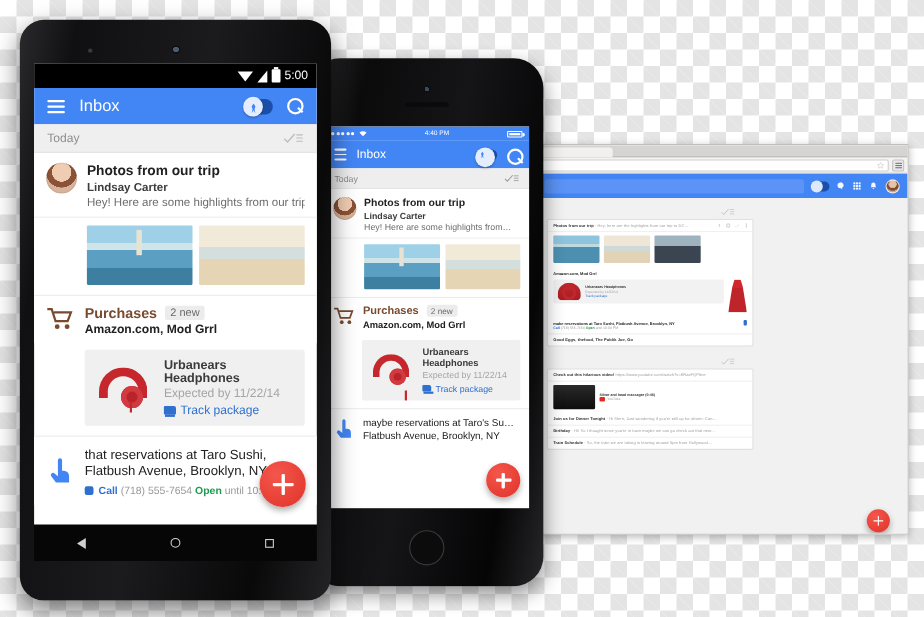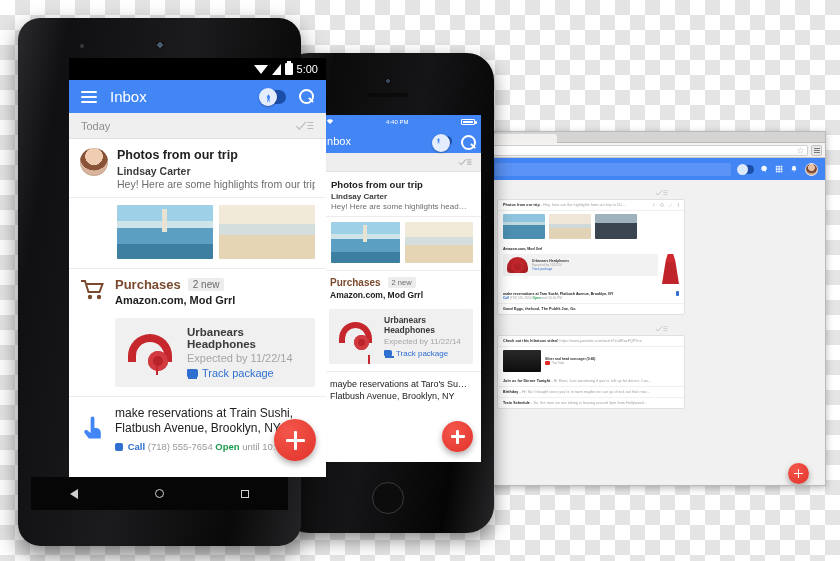--- a/index.html
+++ b/index.html
@@ -110,21 +110,21 @@
   .ip-title { color:#fff; font-size:11px; flex:1; }
 
   .ip-today { height:19px; background:#eeeeee; display:flex; align-items:center; justify-content:space-between; padding:0 9px; border-bottom:1px solid #e2e2e2; }
   .ip-today span { font-size:8px; color:#8a8a8a; }
 
   
   .nexus { position:absolute; left:18px; top:18px; width:283px; height:528px; z-index:3; }
   .nx-body { position:absolute; inset:0; border-radius:22px;
     background:linear-gradient(100deg,#2a2a2c 0%,#101012 14%,#1b1b1d 48%,#09090a 80%,#242426 100%);
     box-shadow:0 9px 22px rgba(0,0,0,.5); }
-  .nx-screen { position:absolute; left:13px; top:40px; width:257px; height:419px; background:#fff; overflow:hidden;margin-left:38px; }
+  .nx-screen { position:absolute; left:13px; top:40px; width:257px; height:419px; background:#fff; overflow:hidden; }
   .nx-cam { position:absolute; left:50%; top:23px; transform:translateX(-50%); width:8px; height:8px; border-radius:50%;
     background:radial-gradient(circle,#4a5a6a 0 45%,#101013 47%); }
   .nx-sensor { position:absolute; left:62px; top:26px; width:4px; height:4px; border-radius:50%; background:#3a3a3c; }
   .nx-nav { position:absolute; left:13px; top:459px; width:257px; height:33px; background:#060607; display:flex; align-items:center; justify-content:space-around; }
   .nv-back { width:0; height:0; border-top:5px solid transparent; border-bottom:5px solid transparent; border-right:8px solid #cfcfcf; }
   .nv-home { width:9px; height:9px; border:1.6px solid #cfcfcf; border-radius:50%; }
   .nv-rec { width:8px; height:8px; border:1.6px solid #cfcfcf; }
 
   .nx-status { height:22px; background:#000; display:flex; align-items:center; justify-content:flex-end; gap:4px; padding:0 8px; color:#fff; font-size:11px; }
   .sig-wifi { width:0; height:0; border-left:7px solid transparent; border-right:7px solid transparent; border-top:9px solid #fff; }
@@ -399,21 +399,21 @@
             <path d="M2 8l4 4L15 2" fill="none" stroke="#9a9a9a" stroke-width="1.8"></path>
             <path d="M17 3h8M17 7h8M17 11h8" stroke="#9a9a9a" stroke-width="1.4"></path>
           </svg>
       </div>
 
       <div class="mail-item ip-mail">
         <div class="av"></div>
         <div style="min-width:0">
           <div class="m-subj">Photos from our trip</div>
           <div class="m-from">Lindsay Carter</div>
-          <div class="m-snip">Hey! Here are some highlights head…</div>
+          <div class="m-snip">Hey! Here are some highlights from…</div>
         </div>
       </div>
       <div class="photos ip-photos">
         <div class="ph ph-a"></div>
         <div class="ph ph-b"></div>
       </div>
 
       <div class="bundle ip-bundle">
         <svg class="cart" viewBox="0 0 26 22">
           <path d="M1 2h4l3.5 11h11l3-8H7" fill="none" stroke="#7a4a2e" stroke-width="2"></path>
@@ -538,21 +538,21 @@
             <span>Track package</span>
           </div>
         </div>
       </div>
 
       <div class="reminder">
         <svg class="hand" viewBox="0 0 22 24">
           <path d="M9 3a1.6 1.6 0 013.2 0v8h1.4a4 4 0 014 4v5H7.5L4 15.5a1.7 1.7 0 012.4-2.4L9 15.2z" fill="#4285f4"></path>
         </svg>
         <div>
-          <div class="r-text">make reservations at Train Sushi,</div>
+          <div class="r-text">that reservations at Taro Sushi,</div>
           <div class="r-text">Flatbush Avenue, Brooklyn, NY</div>
           <div class="r-call">
             <span class="phone-ic"></span>
             <b>Call</b>
             <span>(718) 555-7654</span>
             <i>Open</i>
             <span>until 10:00 PM</span>
           </div>
         </div>
       </div>

